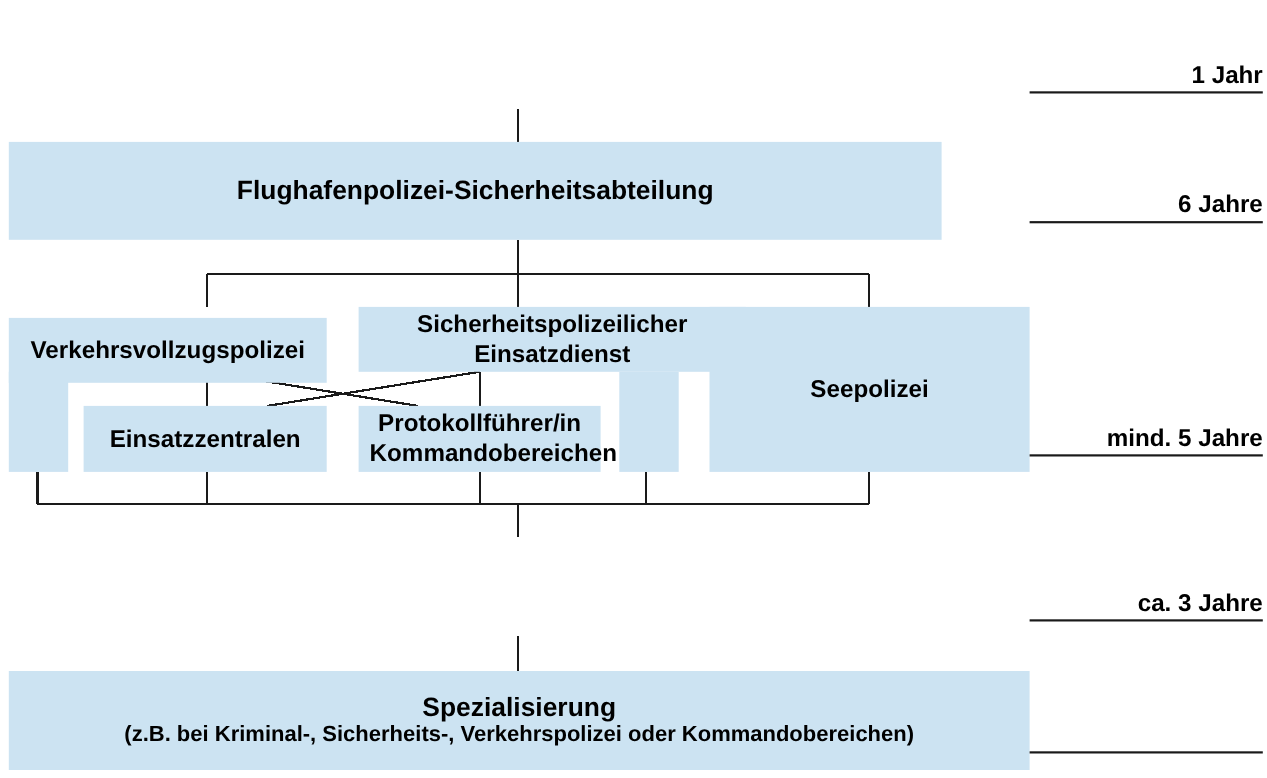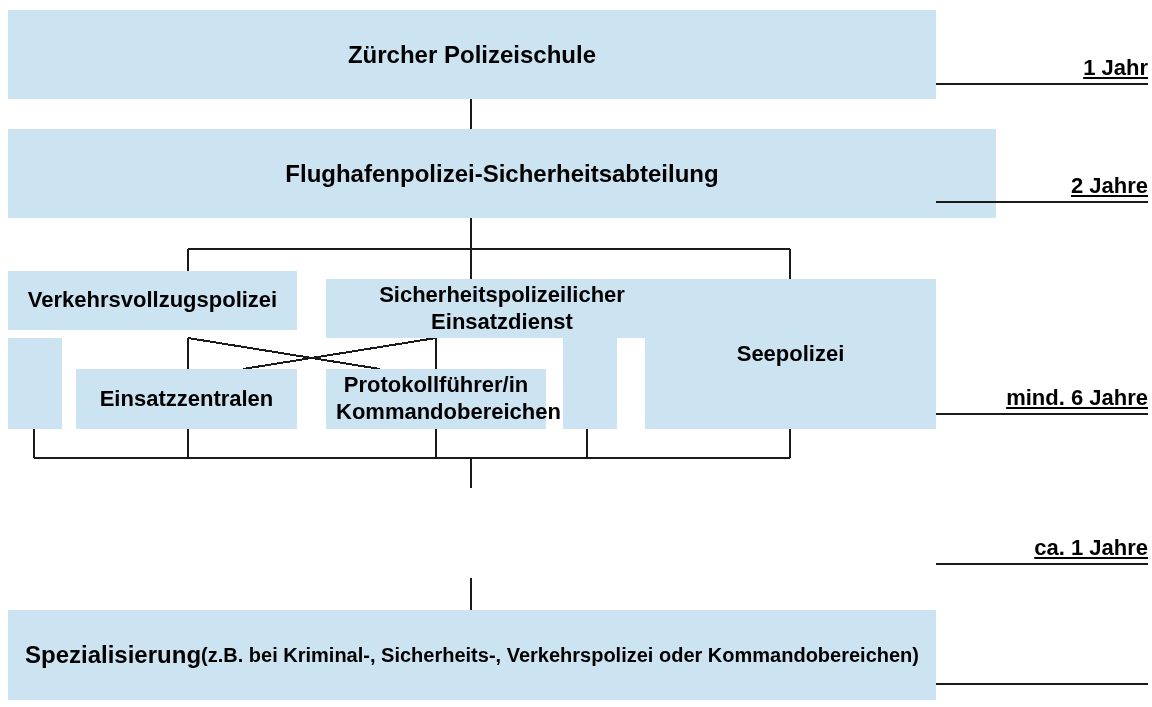--- a/index.html
+++ b/index.html
@@ -20,24 +20,24 @@
     position:absolute;background:var(--box-fill);
     display:flex;align-items:center;justify-content:center;
     text-align:center;font-weight:bold;
   }
   .box-title{font-size:24px;line-height:1.15;}
   .box-title-sm{font-size:22px;line-height:1.22;}
   .strip{position:absolute;background:var(--box-fill);}
   .rule{position:absolute;left:936px;width:212px;height:2px;background:var(--line);}
   .duration{
     position:absolute;right:4px;
-    font-weight:bold;font-size:22px;white-space:nowrap;text-decoration:underline;
+    font-weight:bold;font-size:22px;white-space:nowrap;
   }
   .sub-label{font-size:20px;margin-top:0;}
-  .stack{display:flex;align-items:center;}
+  .stack{display:flex;flex-direction:column;align-items:center;}
 </style>
 </head>
 <body>
 
 <div class="stage">
 
   <svg class="connectors" width="1152" height="707" viewBox="0 0 1152 707" aria-hidden="true">
 
     <line x1="471" y1="99" x2="471" y2="129"></line>
 
@@ -56,30 +56,27 @@
     <line x1="188" y1="429" x2="188" y2="458"></line>
     <line x1="436" y1="429" x2="436" y2="458"></line>
     <line x1="587" y1="429" x2="587" y2="458"></line>
     <line x1="790" y1="429" x2="790" y2="458"></line>
     <line x1="34" y1="458" x2="790" y2="458"></line>
     <line x1="471" y1="458" x2="471" y2="488"></line>
 
     <line x1="471" y1="578" x2="471" y2="610"></line>
   </svg>
 
-  <div class="box" style="left:8px;top:10px;width:928px;height:89px">
-    <span class="box-title">Zürcher Polizeischule</span>
-  </div>
 
-  <div class="box" style="left:8px;top:129px;width:988px;height:89px">
+  <div class="box" style="left:8px;top:129px;width:848px;height:89px">
     <span class="box-title">Flughafenpolizei-Sicherheitsabteilung</span>
   </div>
 
   <div class="strip" style="left:8px;top:338px;width:54px;height:91px"></div>
-  <div class="box" style="left:8px;top:271px;width:289px;height:59px">
+  <div class="box" style="left:8px;top:289px;width:289px;height:59px">
     <span class="box-title-sm">Verkehrsvollzugspolizei</span>
   </div>
 
   <div class="strip" style="left:563px;top:338px;width:54px;height:91px"></div>
   <div class="box" style="left:326px;top:279px;width:352px;height:59px">
     <span class="box-title-sm" style="max-width:270px">Sicherheitspolizeilicher Einsatzdienst</span>
   </div>
 
   <div class="box" style="left:645px;top:279px;width:291px;height:150px">
     <span class="box-title-sm">Seepolizei</span>
@@ -100,17 +97,17 @@
     </span>
   </div>
 
   <div class="rule" style="top:83px"></div>
   <div class="rule" style="top:201px"></div>
   <div class="rule" style="top:413px"></div>
   <div class="rule" style="top:563px"></div>
   <div class="rule" style="top:683px"></div>
 
   <div class="duration" style="top:55px">1 Jahr</div>
-  <div class="duration" style="top:173px">2 Jahre</div>
-  <div class="duration" style="top:385px">mind. 6 Jahre</div>
-  <div class="duration" style="top:535px">ca. 1 Jahre</div>
+  <div class="duration" style="top:173px">6 Jahre</div>
+  <div class="duration" style="top:385px">mind. 5 Jahre</div>
+  <div class="duration" style="top:535px">ca. 3 Jahre</div>
 
 </div>
 
 </body></html>

